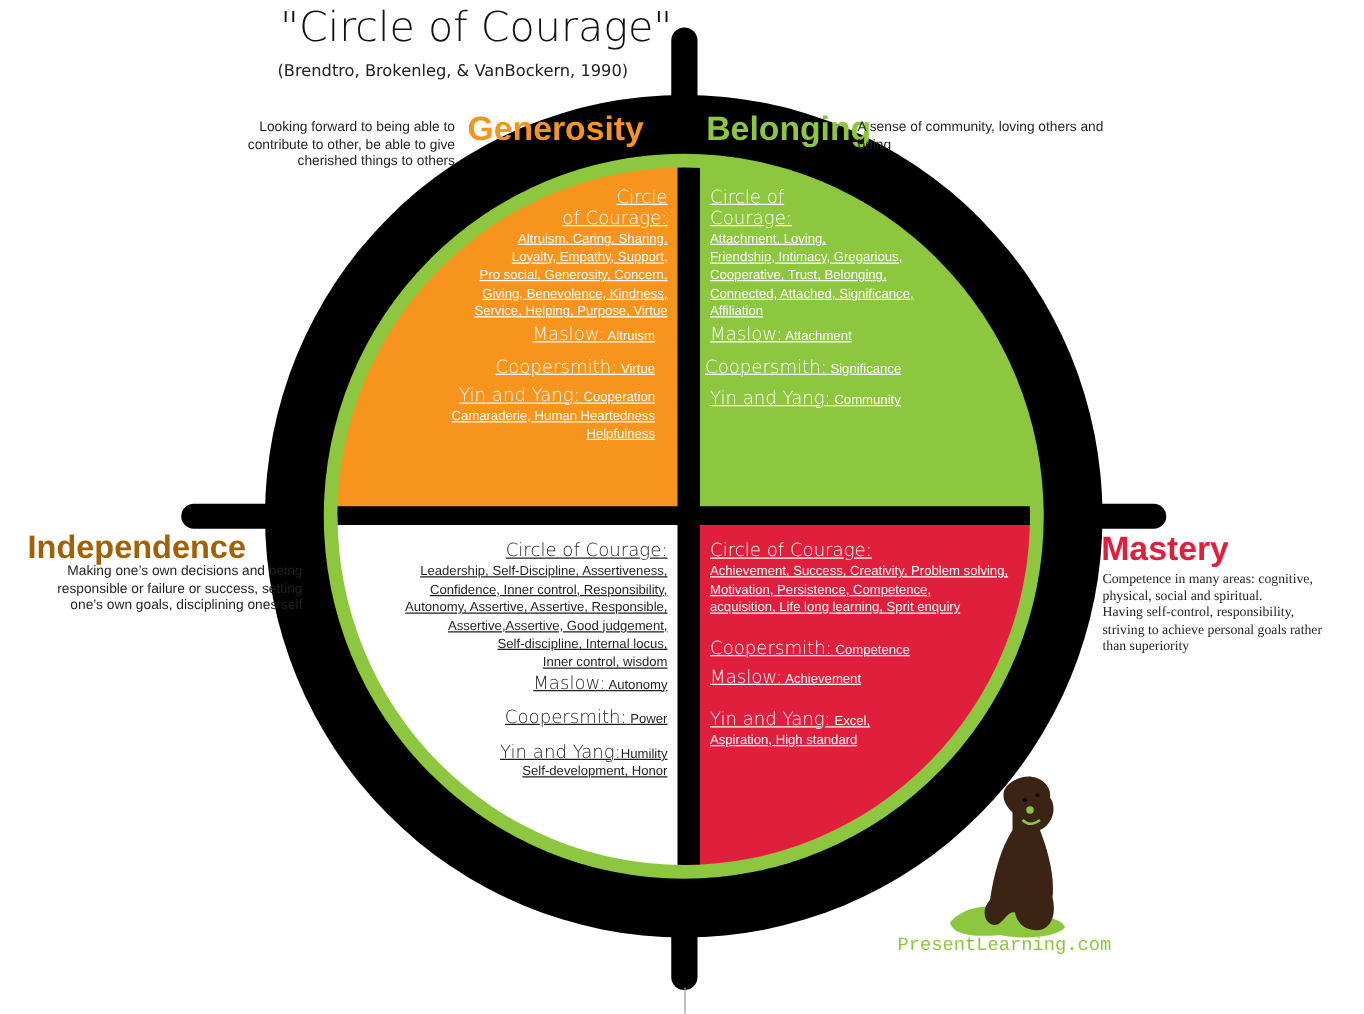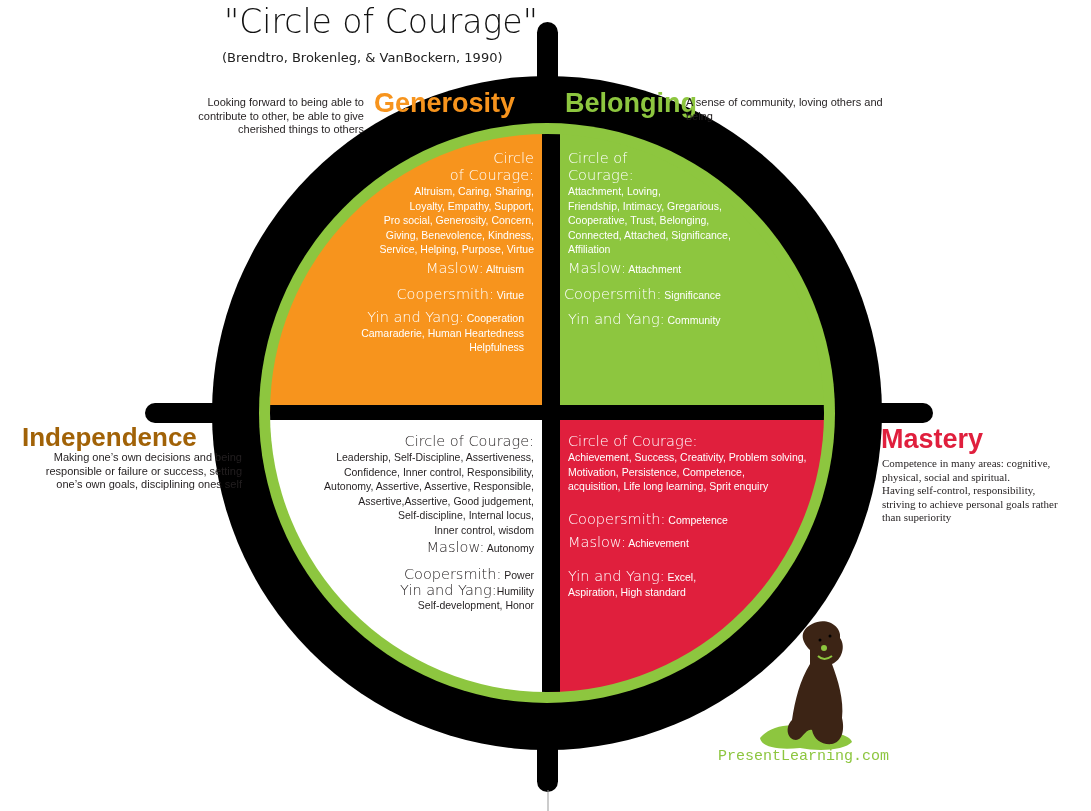--- a/index.html
+++ b/index.html
@@ -9,21 +9,21 @@
   svg.diagram { position: absolute; left: 0; top: 0; }
   .title { left: 224px; top: 2px; width: 320px; font-size: 33px; color: #111; text-align: left; font-family: "DejaVu Sans", sans-serif; font-weight: 300; }
   .citation { left: 222px; top: 50px; width: 330px; font-size: 13px; color: #222; font-family: "DejaVu Sans", sans-serif; }
   .heading { font-weight: bold; font-size: 27px; line-height: 30px; white-space: nowrap; }
   .desc { font-size: 11px; line-height: 13.5px; color: #231f20; }
   .q { font-size: 10.5px; line-height: 14.6px; color: #fff; }
   .q .lab { font-family: "DejaVu Sans", sans-serif; font-size: 14.5px; font-weight: 300; }
   .q .val { font-size: 10.5px; }
   .right { text-align: right; }
   .dark { color: #231f20; }
-  .row { white-space: nowrap; }
+  .row { white-space: nowrap; text-decoration: underline; }
   .brand { font-size: 15px; color: #8dc63f; font-family: Liberation Mono, monospace; }
 </style>
 </head>
 <body>
 
 <svg class="diagram" width="1091" height="811" viewBox="0 0 1091 811">
 
   <rect x="537" y="22" width="21" height="770" rx="10.5" fill="#000"></rect>
   <rect x="145" y="403" width="788" height="20" rx="10" fill="#000"></rect>
   <line x1="548" y1="790" x2="548" y2="811" stroke="#999" stroke-width="1"></line>
@@ -144,21 +144,21 @@
   <div class="row">Self-discipline, Internal locus,</div>
   <div class="row">Inner control, wisdom</div>
   <div class="row" style="margin-top:2px;">
     <span class="lab">Maslow:</span>
     <span class="val">Autonomy</span>
   </div>
   <div class="row" style="margin-top:12px;">
     <span class="lab">Coopersmith:</span>
     <span class="val">Power</span>
   </div>
-  <div class="row" style="margin-top:0;">
+  <div class="row" style="margin-top:12px;">
     <span class="lab">Yin and Yang:</span><span class="val">Humility</span>
   </div>
   <div class="row">Self-development, Honor</div>
 </div>
 
 <div class="abs q" style="left:568px; top:433px; width:260px;">
   <div class="lab row" style="line-height:17px;">Circle of Courage:</div>
   <div class="row">Achievement, Success, Creativity, Problem solving,</div>
   <div class="row">Motivation, Persistence, Competence,</div>
   <div class="row">acquisition, Life long learning, Sprit enquiry</div>

